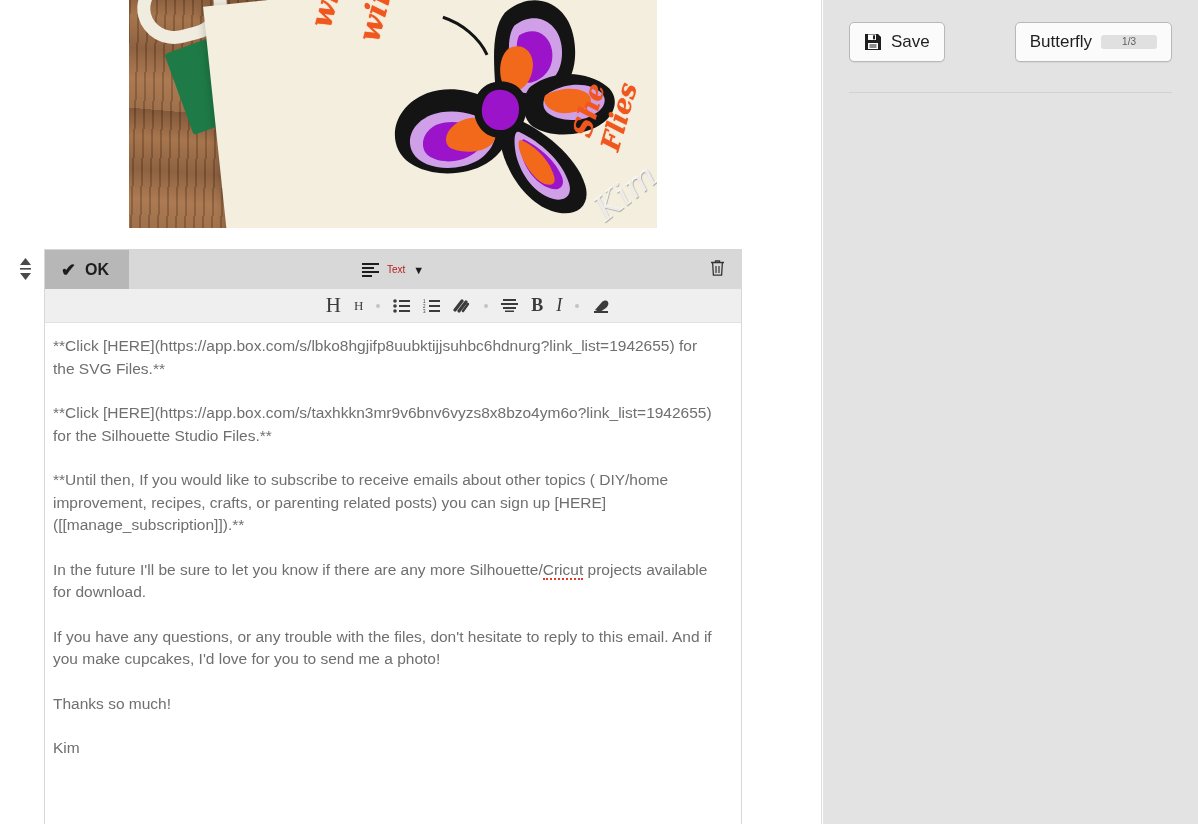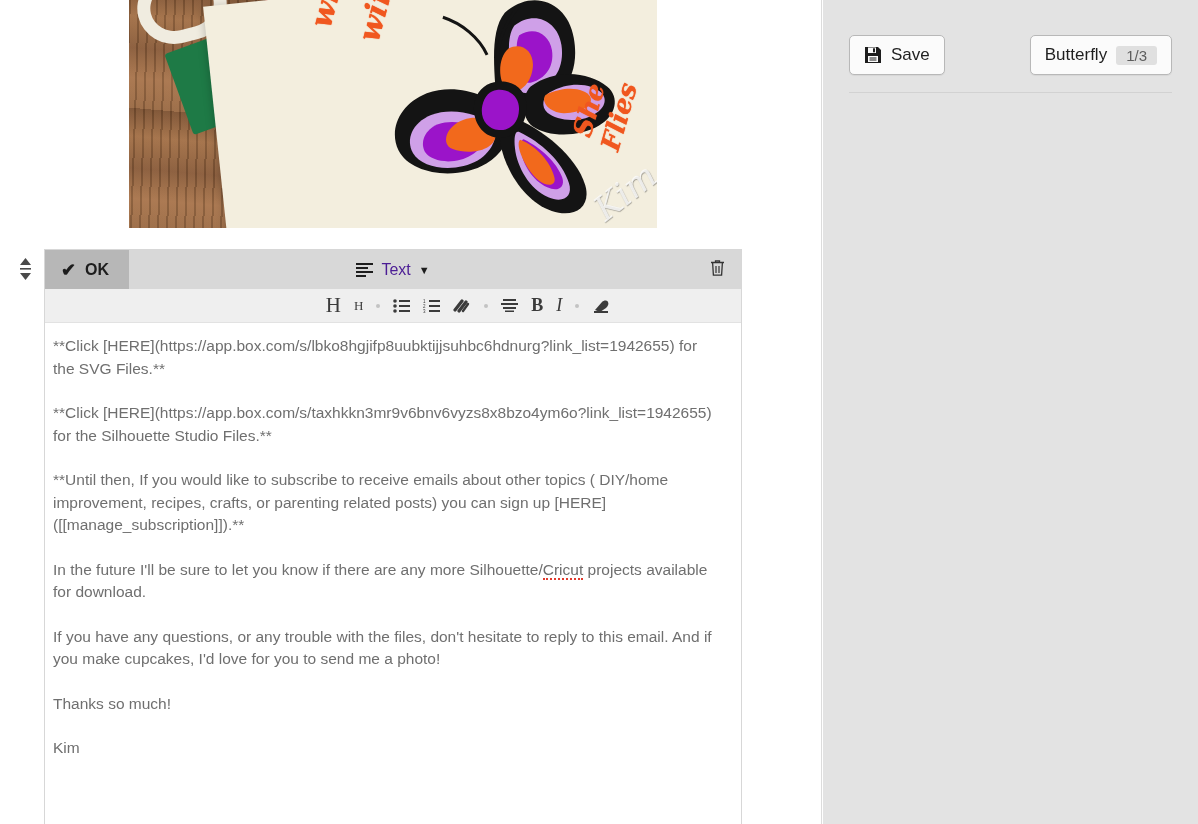--- a/index.html
+++ b/index.html
@@ -123,21 +123,21 @@
     font-size: 16px; color: #1d1d1d; font-weight: 600;
     cursor: pointer;
   }
   .ok-check { font-size: 18px; font-weight: 700; line-height: 1; }
   .ed-bar-center {
     position: absolute; left: 0; right: 0;
     display: flex; align-items: center; justify-content: center;
     gap: 8px; pointer-events: none;
   }
   .ed-bar-center > * { pointer-events: auto; }
-  .type-label { font-size: 16px; color: #4c1d95; }
+  .type-label { font-size: 10px; color: #b91c1c; }
   .caret { font-size: 11px; color: #1d1d1d; }
   .lines-ico { display: flex; flex-direction: column; gap: 2px; width: 17px; }
   .lines-ico i { display: block; height: 2px; background: #1d1d1d; }
   .lines-ico i:nth-child(1) { width: 17px; }
   .lines-ico i:nth-child(2) { width: 12px; }
   .lines-ico i:nth-child(3) { width: 17px; }
   .lines-ico i:nth-child(4) { width: 10px; }
   .ed-trash {
     position: absolute; right: 16px; top: 50%; transform: translateY(-50%);
     cursor: pointer; color: #333;
@@ -169,34 +169,34 @@
   }
   .sp { border-bottom: 2px dotted #e23b2e; padding-bottom: 0px; }
 
   
   .rpanel {
     position: absolute; left: 823px; top: 0;
     width: 375px; height: 824px;
     background: #e3e3e3;
   }
   .top-actions {
-    position: absolute; left: 0; top: 35px; width: 100%;
+    position: absolute; left: 0; top: 22px; width: 100%;
     display: flex; justify-content: space-between;
     padding: 0 26px 0 26px;
   }
   .btn {
     background: #fbfbfb; border: 1px solid #b8b8b8; border-radius: 5px;
     display: flex; align-items: center; gap: 9px;
     padding: 9px 14px; font-size: 17px; color: #1f1f1f;
     cursor: pointer;
     box-shadow: 0 1px 1px rgba(0,0,0,.06);
   }
   .badge-sm {
-    background: #e0e0e0; color: #5d5d5d; font-size: 15px;
-    border-radius: 3px; padding: 2px 10px; line-height: 1;
+    background: #e0e0e0; color: #5d5d5d; font-size: 10px;
+    border-radius: 3px; padding: 2px 21px; line-height: 1;
   }
   .divider {
     position: absolute; left: 26px; right: 26px; top: 92px;
     height: 1px; background: #d2d2d2;
   }
 </style>
 </head>
 <body>
 
 <div id="app">

